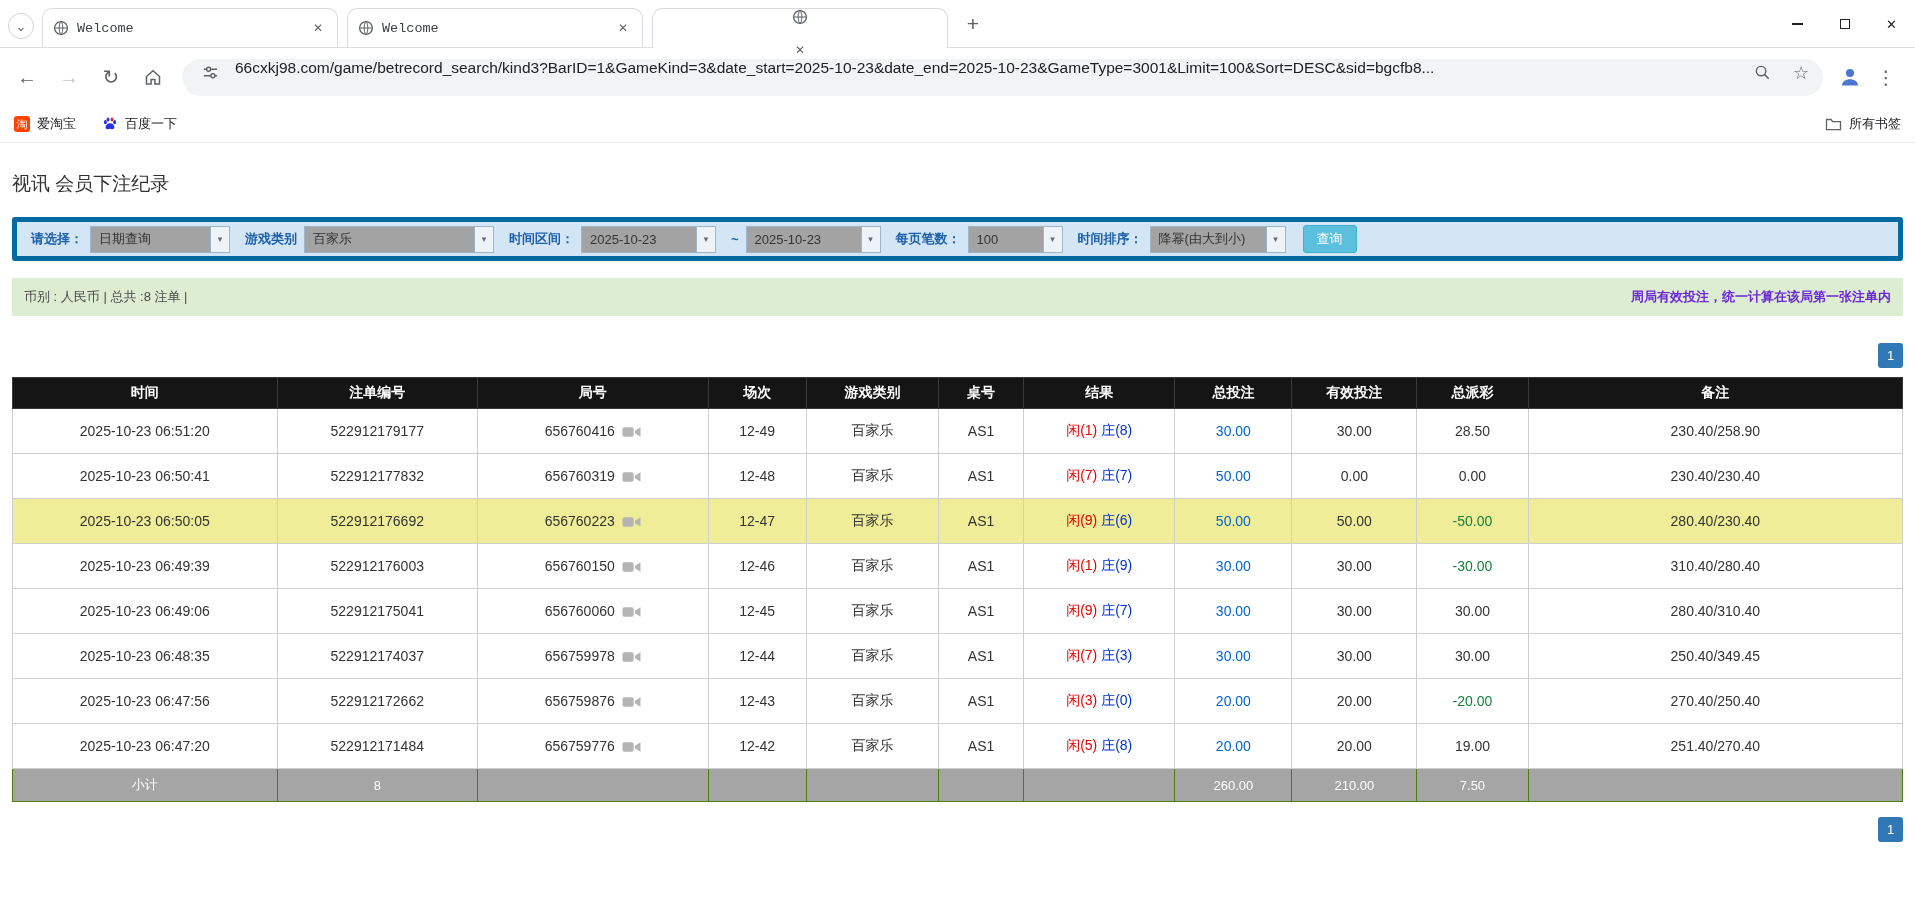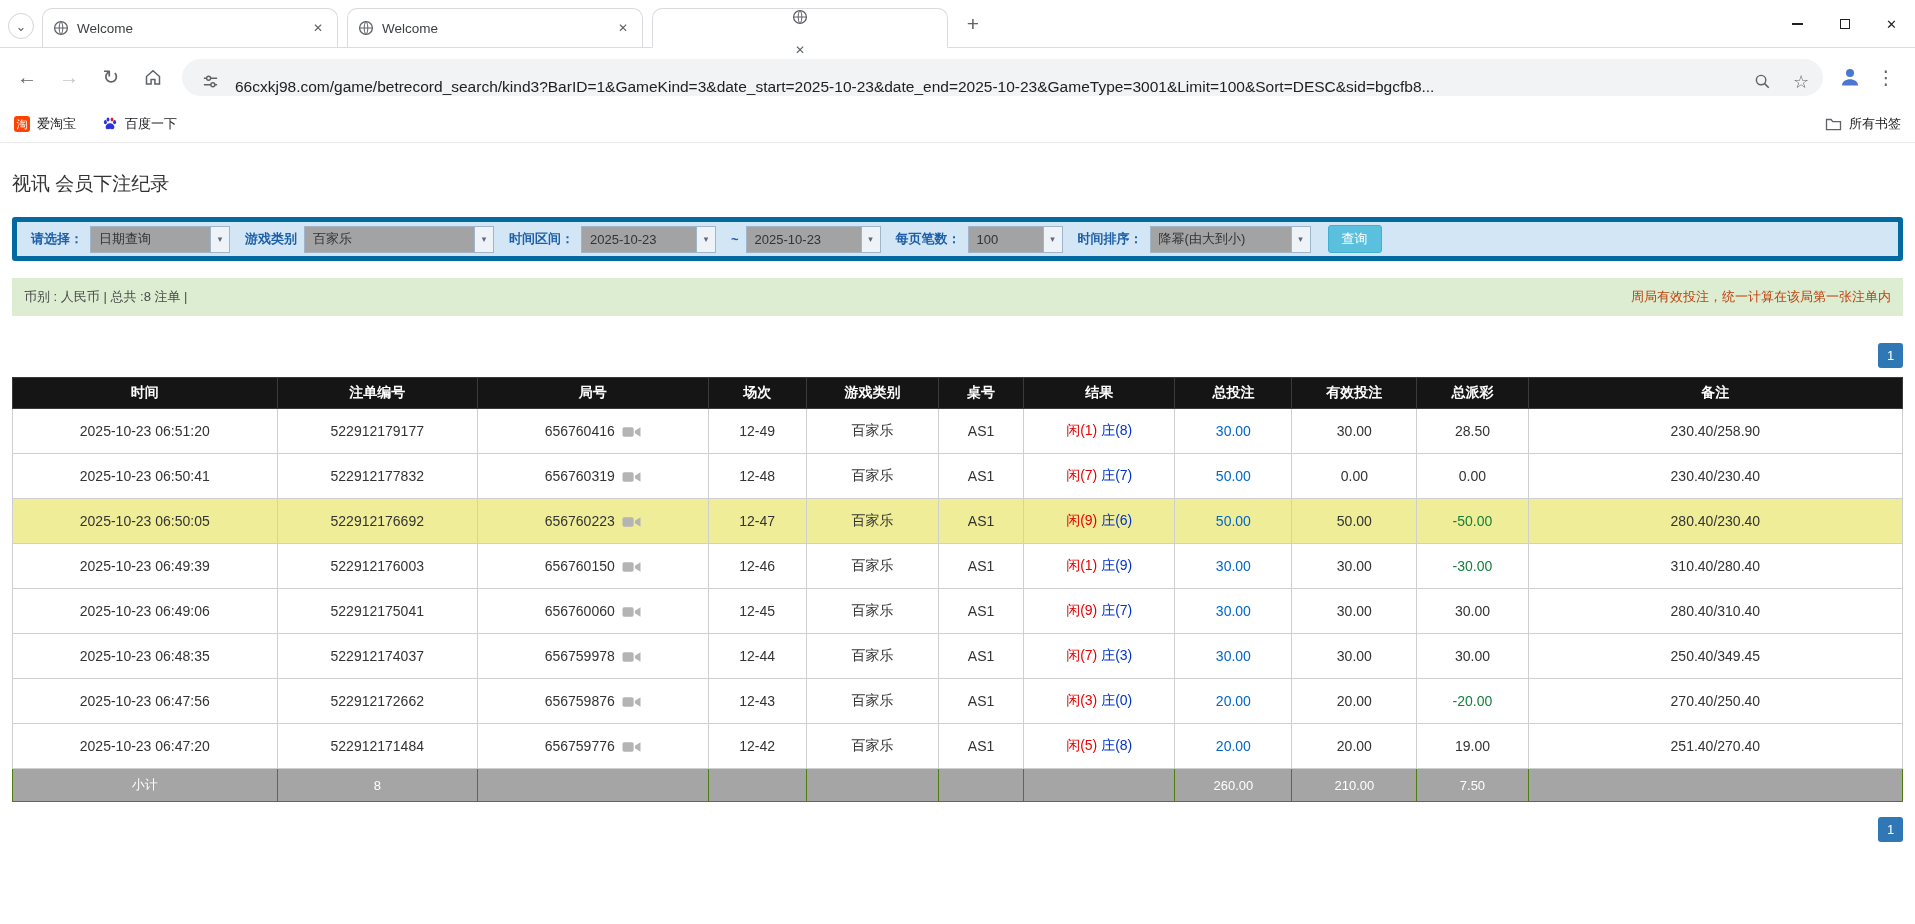--- a/index.html
+++ b/index.html
@@ -10,39 +10,39 @@
   .tabstrip { height: 48px; background: #fff; border-bottom: 1px solid #dadce0;
     display: flex; align-items: flex-end; padding-left: 8px; position: relative; }
   .tab-search { width: 26px; height: 26px; border-radius: 50%; border: 1px solid #d2d5d9;
     display: flex; align-items: center; justify-content: center; color: #5f6368;
     font-size: 13px; margin: 0 8px 8px 0; cursor: pointer; }
   .tab { width: 296px; height: 39px; background: #fff; border: 1px solid #d8dadd;
     border-bottom: none; border-radius: 10px 10px 0 0; display: flex; align-items: center;
     gap: 8px; padding: 0 10px; margin-right: 9px; position: relative; }
   .tab.active { z-index: 3; margin-bottom: -1px; border-bottom: 1px solid #fff; height: 40px; flex-direction: column; }
   .tab-title { flex: 1; font-size: 13.5px; color: #3c4043; white-space: nowrap;
-    overflow: hidden; text-overflow: ellipsis; }
+    overflow: hidden; text-overflow: ellipsis; font-family: Liberation Mono, monospace; }
   .tab-close { color: #5f6368; font-size: 12px; width: 18px; height: 18px; line-height: 18px;
     text-align: center; border-radius: 50%; cursor: pointer; }
   .favicon { display: inline-flex; width: 16px; height: 16px; flex: none; }
   .new-tab { width: 28px; height: 28px; color: #5f6368; font-size: 21px; line-height: 26px;
     text-align: center; margin: 0 0 8px 2px; border-radius: 50%; cursor: pointer; }
   .win-controls { position: absolute; right: 0; top: 0; height: 48px; display: flex; z-index: 5; }
   .win-controls > span { width: 47px; height: 100%; display: flex; align-items: center;
     justify-content: center; color: #202124; font-size: 13px; cursor: pointer; }
   .min-glyph { display: inline-block; width: 11px; height: 1.5px; background: #202124; }
   .max-glyph { display: inline-block; width: 10px; height: 10px; border: 1.3px solid #202124; }
 
   .navbar { height: 58px; background: #fff; display: flex; align-items: center;
     padding: 0 14px 0 8px; gap: 4px; }
   .nav-icon { width: 38px; height: 38px; border-radius: 50%; display: flex; flex: none;
     align-items: center; justify-content: center; font-size: 20px; color: #5f6368; cursor: pointer; }
   .nav-icon.disabled { color: #c3c7cb; }
   .omnibox { flex: 1; height: 37px; background: #f1f3f4; border-radius: 19px; display: flex;
-    align-items: flex-end; padding: 0 8px 0 14px; gap: 11px; margin: 0 6px; min-width: 0; }
+    align-items: flex-start; padding: 0 8px 0 14px; gap: 11px; margin: 0 6px; min-width: 0; }
   .url-text { flex: 1; font-size: 15.5px; color: #202124; white-space: nowrap;
     overflow: hidden; min-width: 0; }
   .pill-icon { display: inline-flex; flex: none; align-items: center; justify-content: center;
     width: 28px; height: 28px; border-radius: 50%; color: #5f6368; font-size: 18px; cursor: pointer; }
   .avatar { width: 34px; height: 34px; display: flex; align-items: center; justify-content: center;
     border-radius: 50%; cursor: pointer; flex: none; }
   .kebab { width: 30px; height: 34px; display: flex; align-items: center; justify-content: center;
     color: #5f6368; font-size: 19px; cursor: pointer; flex: none; }
 
   .bookmarks { height: 37px; background: #fff; border-bottom: 1px solid #ececec;
@@ -60,29 +60,29 @@
     height: 44px; display: flex; align-items: center; gap: 7px; padding: 0 14px; }
   .flabel { color: #1c5fa8; font-size: 13px; font-weight: 700; white-space: nowrap; margin-left: 8px; }
   .flabel.first { margin-left: 0; }
   .combo { background: #a3a3a3; border: 1px solid #a0b6c8; height: 27px; display: flex;
     align-items: stretch; font-size: 13px; color: #333; cursor: pointer; }
   .combo .val { flex: 1; display: flex; align-items: center; padding: 0 8px; white-space: nowrap;
     overflow: hidden; }
   .combo .arrow { width: 19px; border-left: 1px solid #a0b6c8; background: #eef3f8;
     display: flex; align-items: center; justify-content: center; font-size: 9px; color: #667; }
   .w140 { width: 140px; } .w190 { width: 190px; } .w135 { width: 135px; }
-  .w95 { width: 95px; } .w170 { width: 161px; }
+  .w95 { width: 95px; } .w170 { width: 136px; }
   .search-btn { background: #5bc0de; border: 1px solid #3fb0d4; color: #fff; font-size: 13px;
     height: 28px; padding: 0 13px; border-radius: 3px; margin-left: 10px; cursor: pointer;
     font-family: inherit; }
 
   .infobar { margin-top: 17px; background: #dcedd2; height: 38px; display: flex;
     align-items: center; justify-content: space-between; padding: 0 12px; font-size: 13px; }
   .info-left { color: #4a4a4a; }
-  .info-right { color: #c2410c; }
+  .info-right { color: #6d28d9; font-weight: bold; }
 
   .pager { display: flex; justify-content: flex-end; margin: 27px 0 9px; }
   .pager.bottom { margin: 15px 0 0; }
   .page-btn { min-width: 25px; height: 25px; background: #2f77b5; color: #fff; font-size: 13px;
     display: flex; align-items: center; justify-content: center; border-radius: 3px; cursor: pointer; }
 
   table.bet-table { width: 100%; border-collapse: collapse; table-layout: fixed; }
   .bet-table th { background: #151515; color: #fff; font-size: 14px; font-weight: 700;
     height: 31px; border: 1px solid #3a3a3a; text-align: center; }
   .bet-table td { height: 45px; border: 1px solid #cfcfcf; text-align: center;

